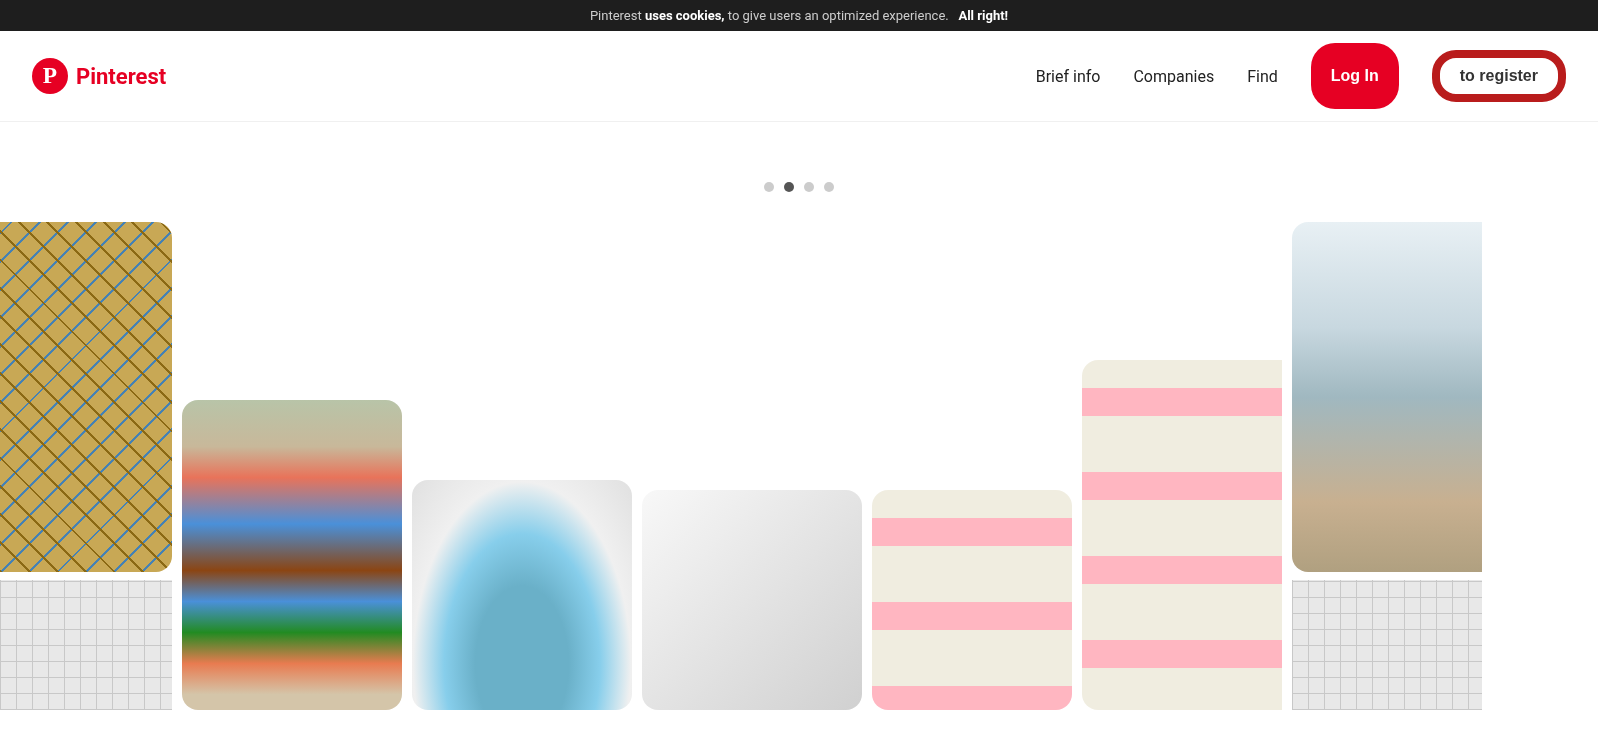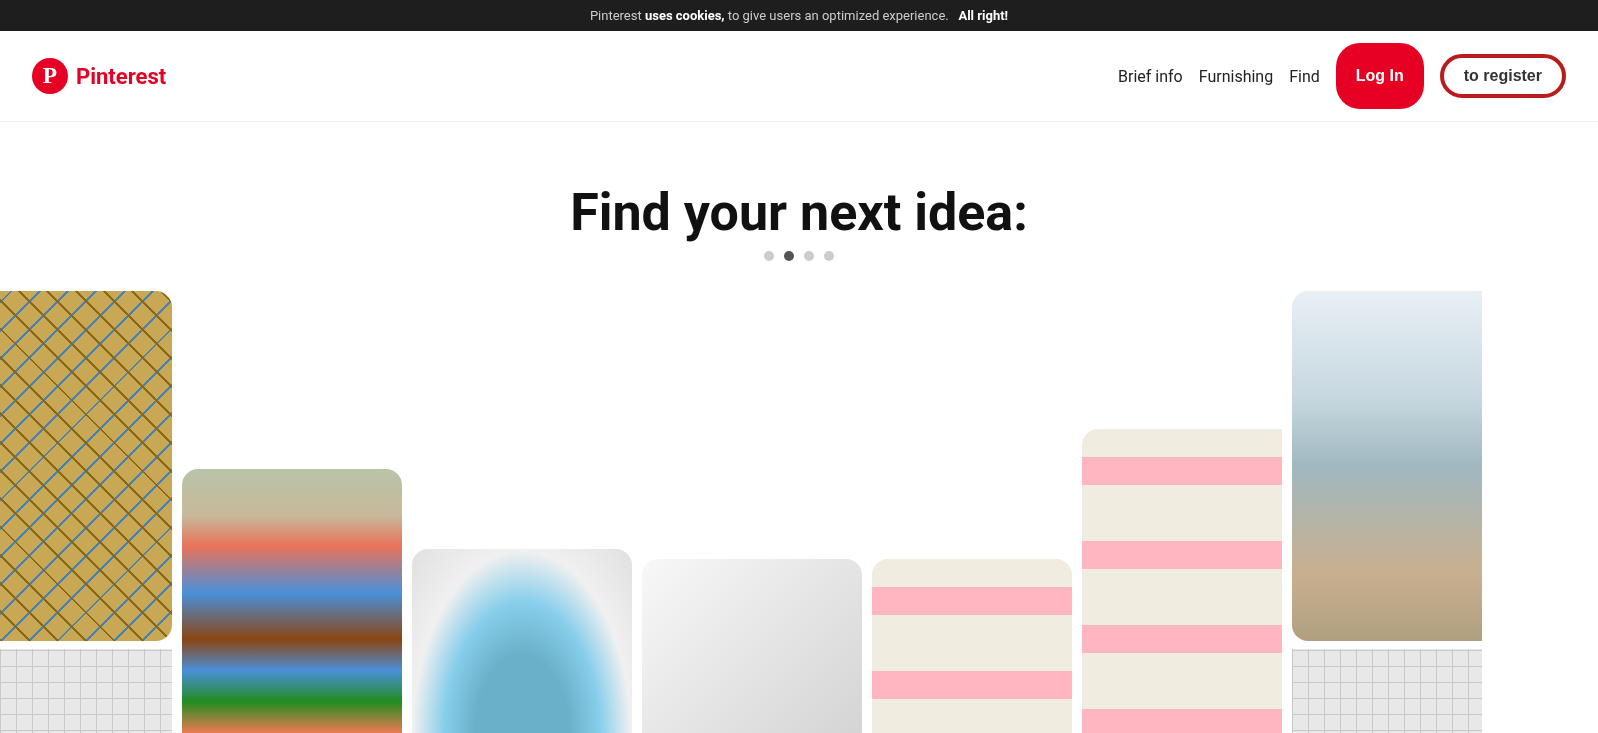--- a/index.html
+++ b/index.html
@@ -46,21 +46,21 @@
       height: 36px;
     }
     .logo-text {
       font-size: 22px;
       font-weight: 700;
       color: #e60023;
     }
     .nav {
       display: flex;
       align-items: center;
-      gap: 16px;
+      gap: 33px;
     }
     .nav-link {
       font-size: 16px;
       color: #222;
       text-decoration: none;
       cursor: pointer;
       font-weight: 400;
     }
     .btn-login {
       background: #e60023;
@@ -68,21 +68,21 @@
       border: none;
       border-radius: 24px;
       padding: 24px 20px;
       font-size: 16px;
       font-weight: 600;
       cursor: pointer;
     }
     .btn-register {
       background: #fff;
       color: #333;
-      border: 4px solid #b91c1c;
+      border: 8px solid #b91c1c;
       border-radius: 24px;
       padding: 9px 20px;
       font-size: 16px;
       font-weight: 600;
       cursor: pointer;
     }
 
     
     .hero {
       text-align: center;
@@ -281,29 +281,28 @@
 
     <svg class="logo-icon" viewBox="0 0 40 40" xmlns="http://www.w3.org/2000/svg">
       <circle cx="20" cy="20" r="20" fill="#e60023"></circle>
       <text x="20" y="28" text-anchor="middle" fill="white" font-size="26" font-family="serif" font-weight="bold">P</text>
     </svg>
     <span class="logo-text">Pinterest</span>
   </a>
 
   <nav class="nav">
     <a class="nav-link" href="#">Brief info</a>
-    <a class="nav-link" href="#">Furnishing</a>
+    <a class="nav-link" href="#">Companies</a>
     <a class="nav-link" href="#">Find</a>
     <button class="btn-login">Log In</button>
     <button class="btn-register">to register</button>
   </nav>
 </header>
 
 <section class="hero">
-  <h1 class="hero-title">Find your next idea:</h1>
   <div class="dots">
     <div class="dot"></div>
     <div class="dot active"></div>
     <div class="dot"></div>
     <div class="dot"></div>
   </div>
 </section>
 
 <div class="cards-container">
 

